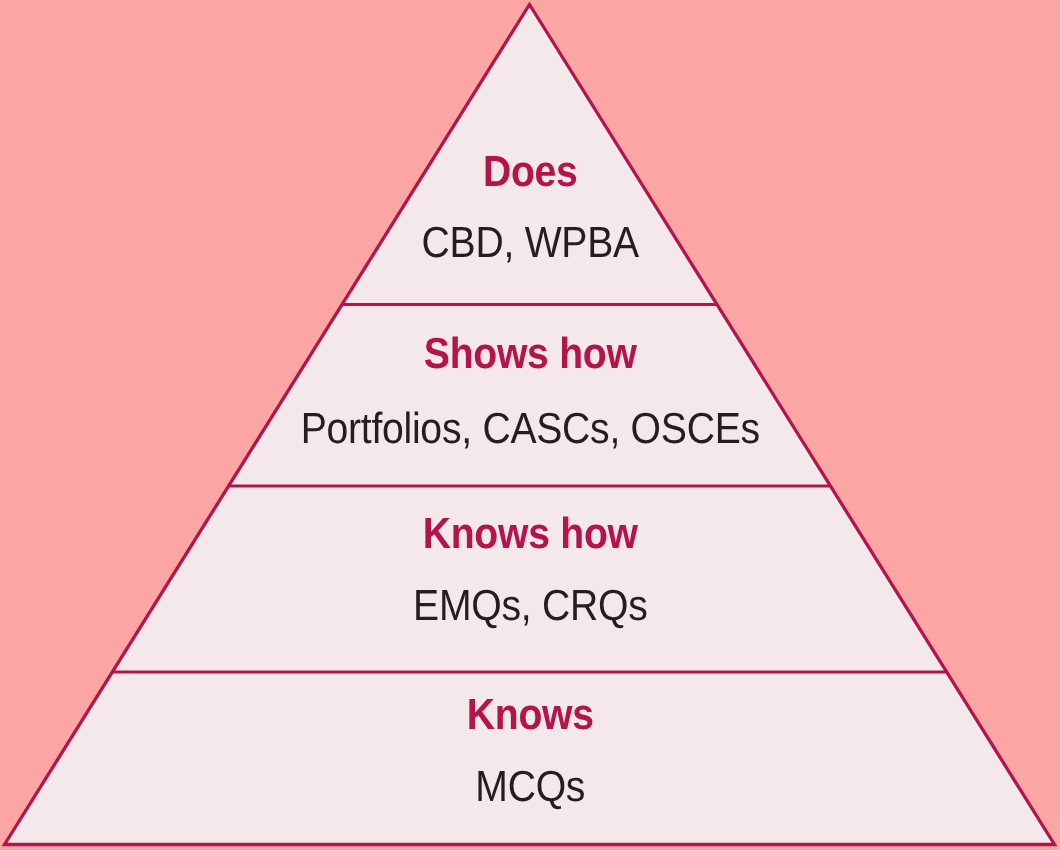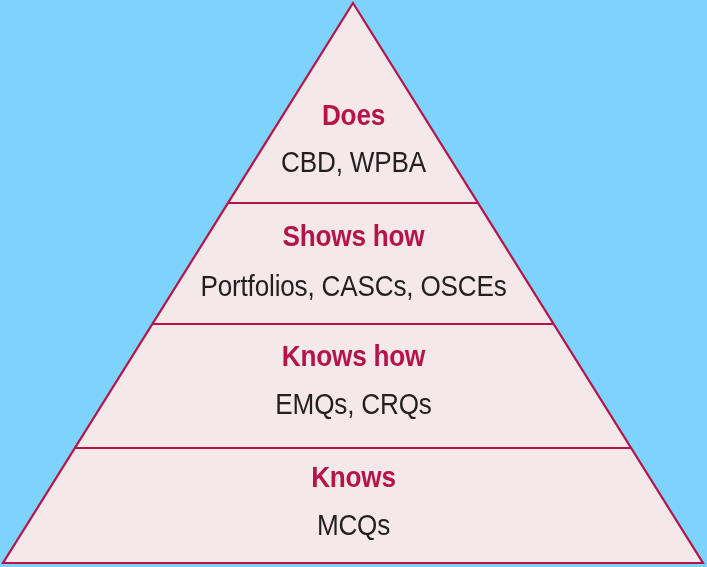--- a/index.html
+++ b/index.html
@@ -54,21 +54,21 @@
     font-size: 29px;
     letter-spacing: -0.2px;
     transform: scaleX(0.90);
     transform-origin: center;
     white-space: nowrap;
   }
 </style>
 </head>
 <body>
 
-<div id="stage" style="background: #7dd3fc;">
+<div id="stage" style="background: #fca5a5;">
 
   <svg id="pyramid-svg" viewBox="0 0 707 567" xmlns="http://www.w3.org/2000/svg">
     <polygon id="pyramid-body" points="353,3 703,563 3,563" fill="#f4e8ea" stroke="#b5144a" stroke-width="2.2" stroke-linejoin="miter"></polygon>
     <line id="divider-1" x1="228" y1="203" x2="478" y2="203" stroke="#b5144a" stroke-width="2"></line>
     <line id="divider-2" x1="152.375" y1="324" x2="553.625" y2="324" stroke="#b5144a" stroke-width="2"></line>
     <line id="divider-3" x1="74.875" y1="448" x2="631.125" y2="448" stroke="#b5144a" stroke-width="2"></line>
   </svg>
 
   <div class="tier-label-layer">
 

